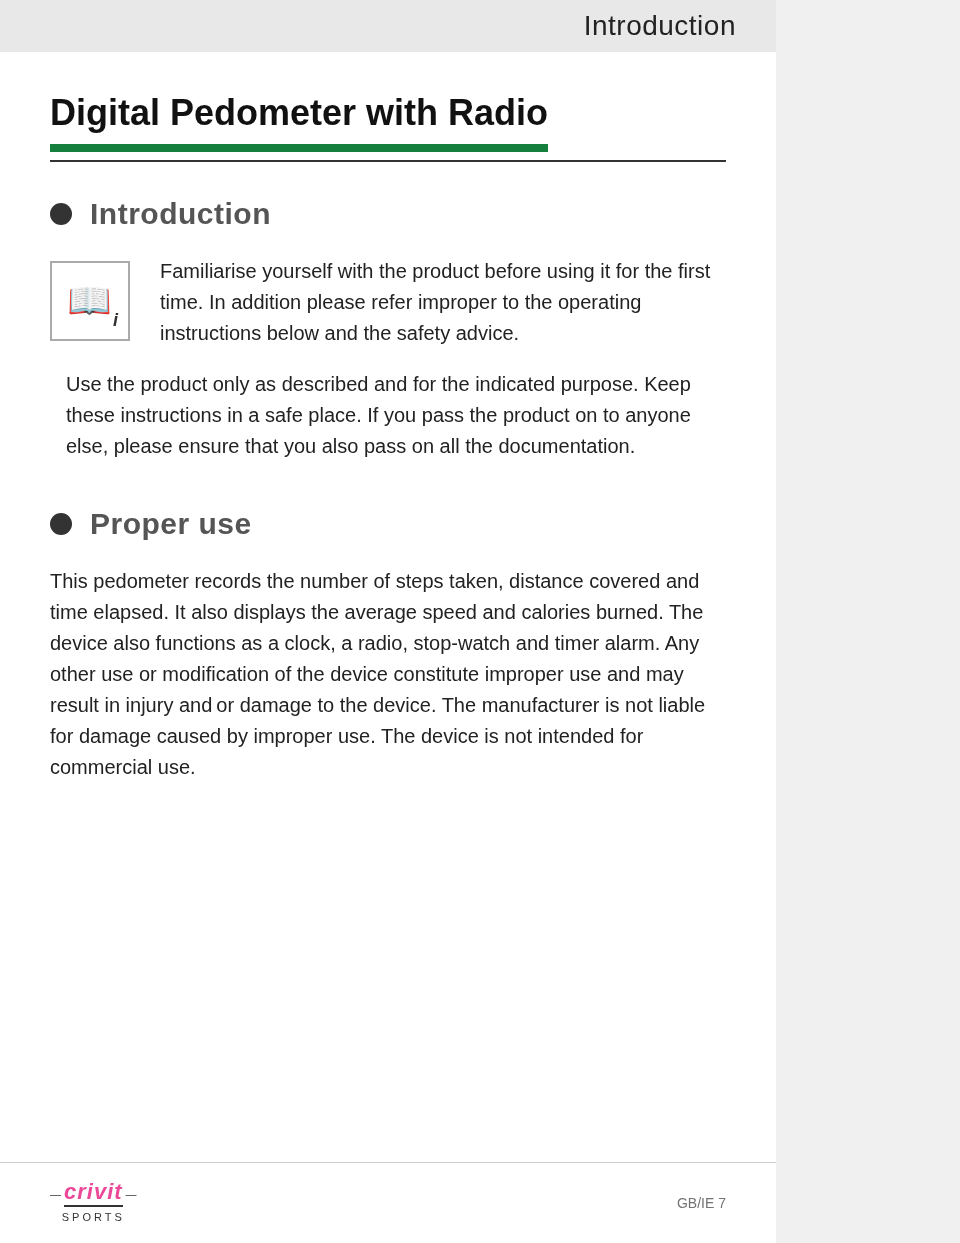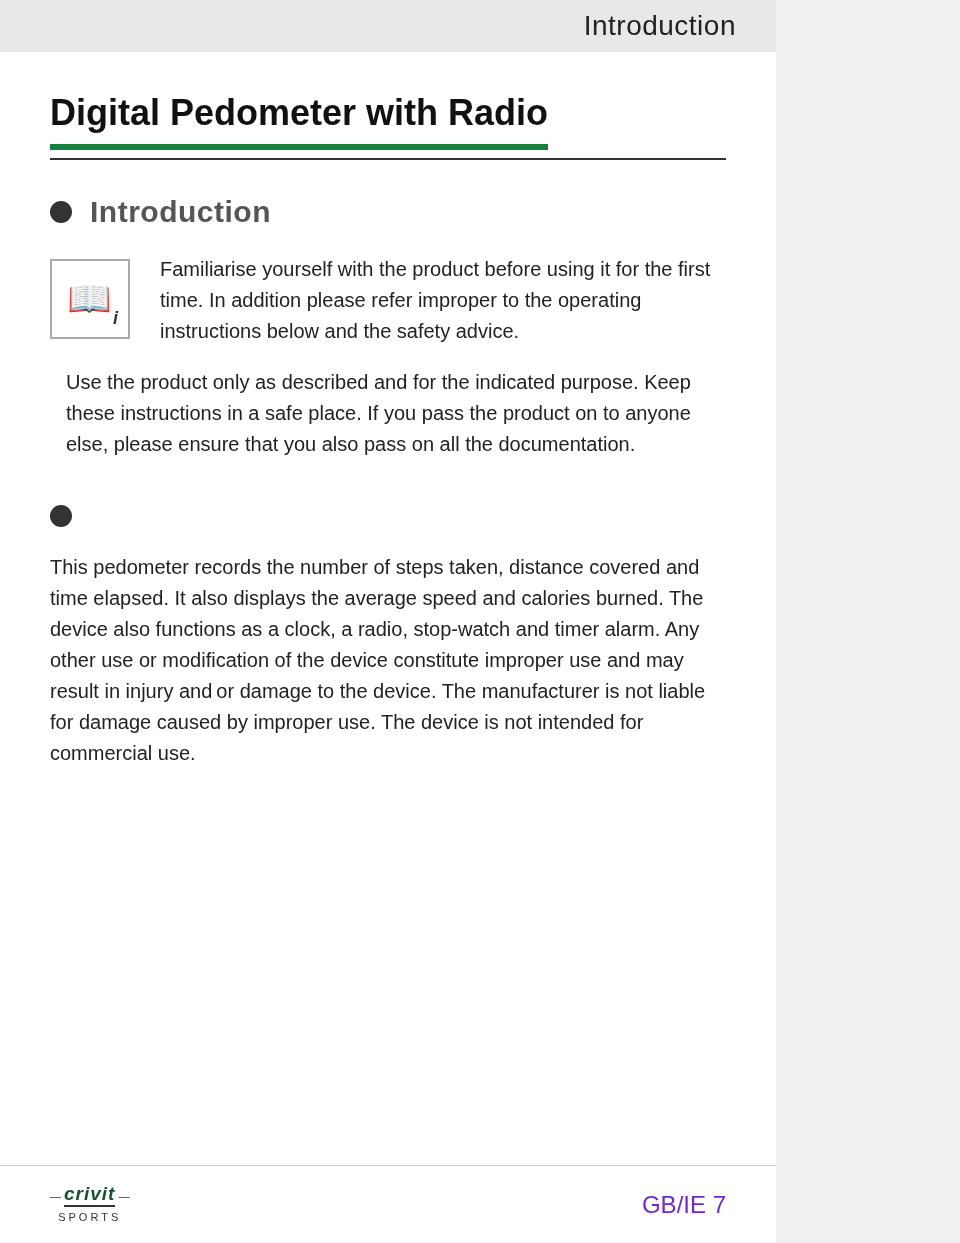--- a/index.html
+++ b/index.html
@@ -49,21 +49,21 @@
       flex: 1;
     }
 
     
     .product-title {
       font-size: 36px;
       font-weight: bold;
       color: #111;
       margin-bottom: 8px;
       padding-bottom: 10px;
-      border-bottom: 6px solid #15803d;
+      border-bottom: 8px solid #15803d;
       display: inline-block;
     }
 
     .title-underline {
       border-bottom: 2px solid #333;
       margin-bottom: 35px;
       width: 100%;
     }
 
     
@@ -174,22 +174,22 @@
     .logo-sports {
       font-size: 11px;
       letter-spacing: 3px;
       color: #333;
       text-align: center;
       width: 100%;
       margin-top: 2px;
     }
 
     .footer-page-info {
-      font-size: 24px;
-      color: #6d28d9;
+      font-size: 14px;
+      color: #737373;
     }
 
     .section-proper-use {
       margin-top: 45px;
     }
 
     .intro-continuation {
       margin-left: 16px;
       margin-top: 15px;
     }
@@ -225,32 +225,33 @@
       </div>
     </div>
 
     <div class="intro-continuation">
       <p class="body-text-full">Use the product only as described and for the indicated purpose. Keep these instructions in a safe place. If you pass the product on to anyone else, please ensure that you also pass on all the documentation.</p>
     </div>
 
     <div class="section-proper-use">
       <div class="section-header">
         <div class="bullet-circle"></div>
+        <span class="section-title">Proper use</span>
       </div>
 
       <p class="body-text-full">This pedometer records the number of steps taken, distance covered and time elapsed. It also displays the average speed and calories burned. The device also functions as a clock, a radio, stop-watch and timer alarm. Any other use or modification of the device constitute improper use and may result in injury and or damage to the device. The manufacturer is not liable for damage caused by improper use. The device is not intended for commercial use.</p>
     </div>
 
   </div>
 
   <div class="page-footer">
     <div class="footer-logo">
       <div style="display:flex; align-items:center; gap:0;">
         <span style="font-size:11px; color:#333; margin-right:3px;">—</span>
-        <span class="logo-crivit" style="font-size:19px; font-weight:bold; font-style:italic; color:#14532d; letter-spacing:1px;">crivit</span>
+        <span class="logo-crivit" style="font-size:22px; font-weight:bold; font-style:italic; color:#ec4899; letter-spacing:1px;">crivit</span>
         <span style="font-size:11px; color:#333; margin-left:3px;">—</span>
       </div>
       <div style="text-align:center; width:100%;">
         <span class="logo-sports">SPORTS</span>
       </div>
     </div>
     <span class="footer-page-info">GB/IE  7</span>
   </div>
 
 </div>

